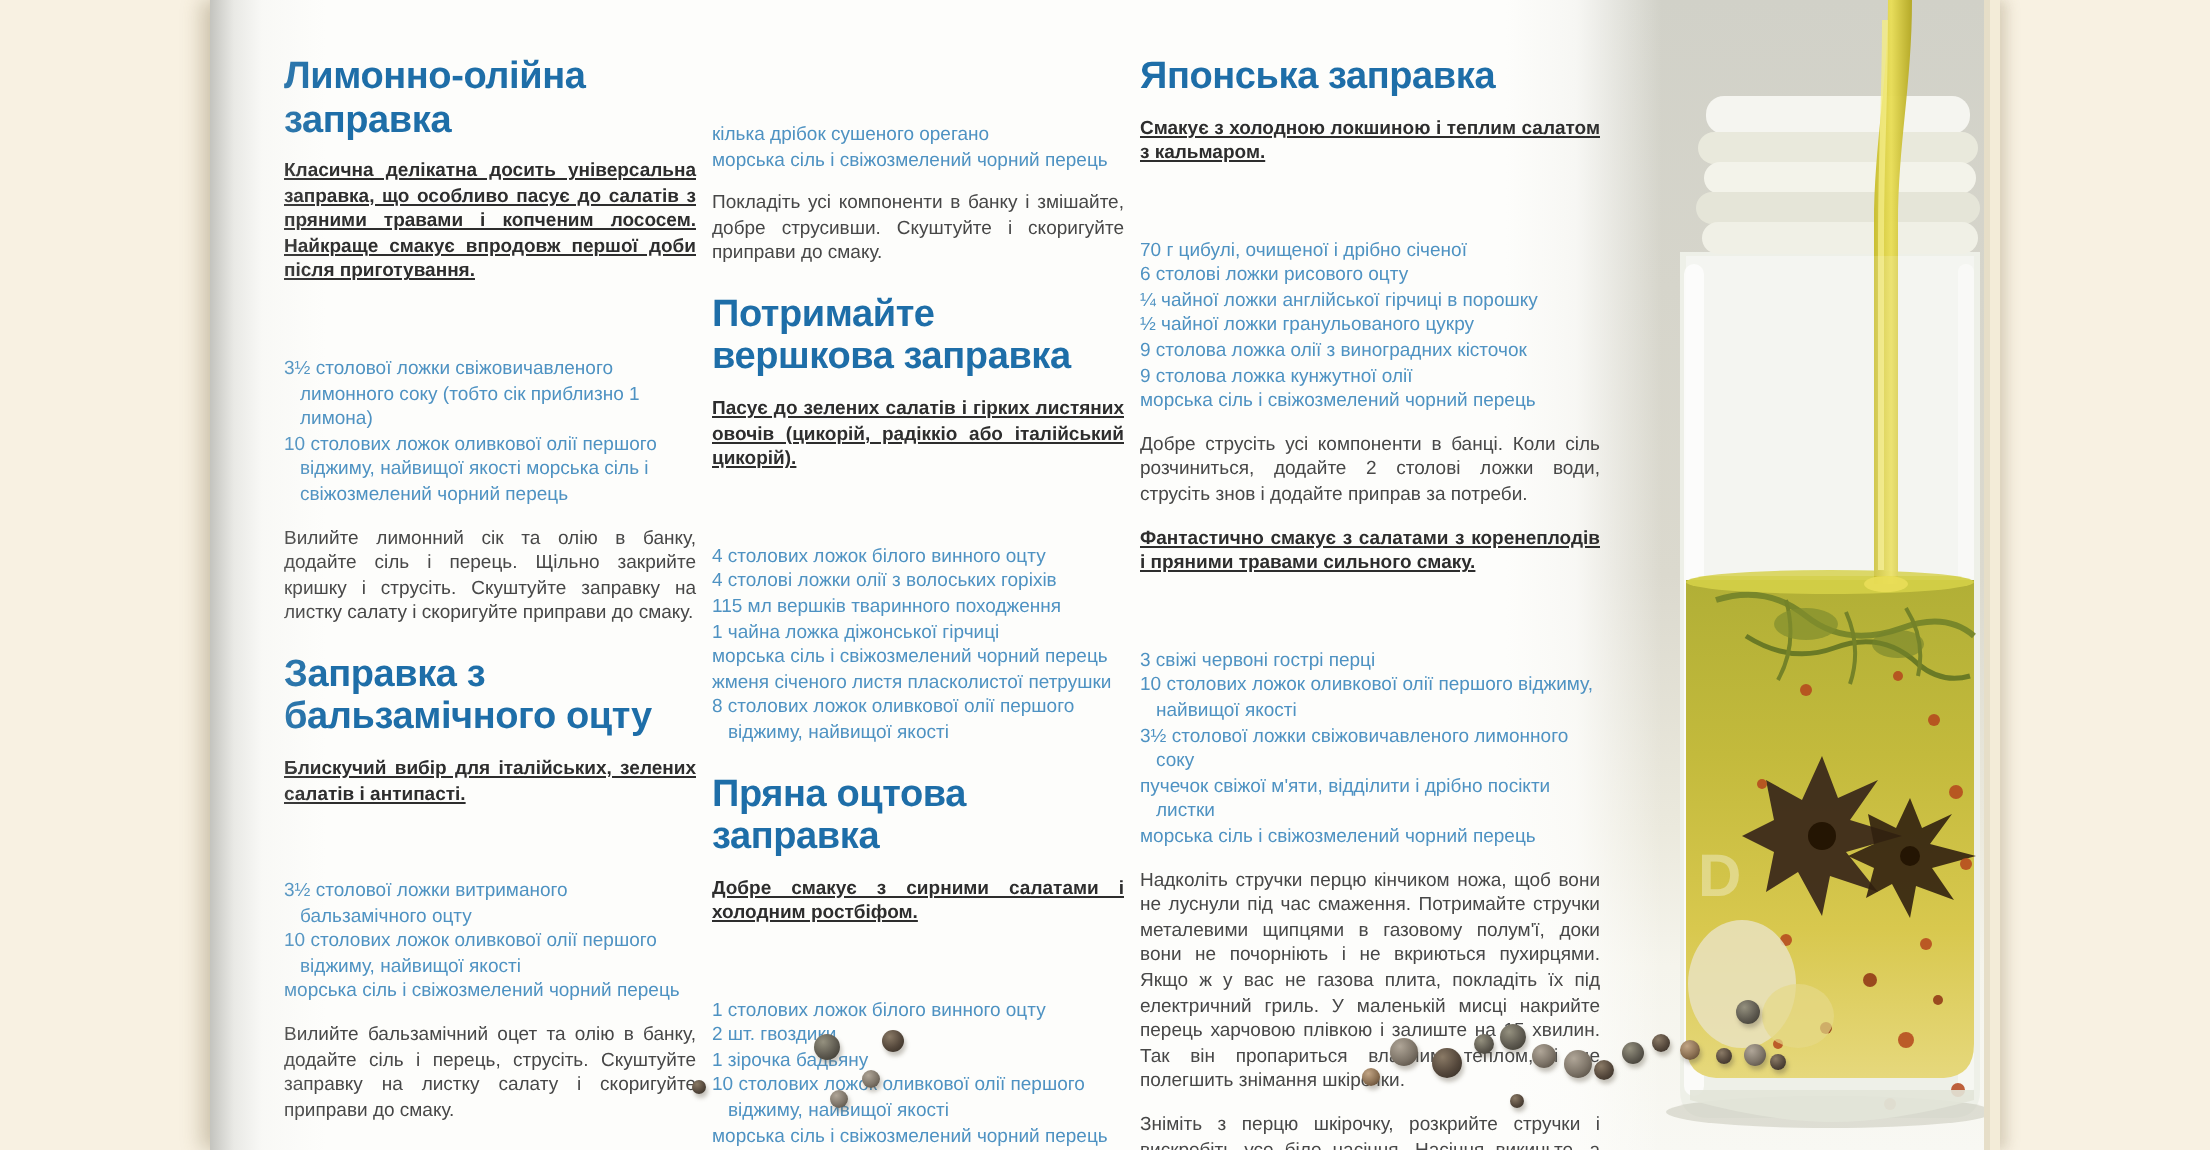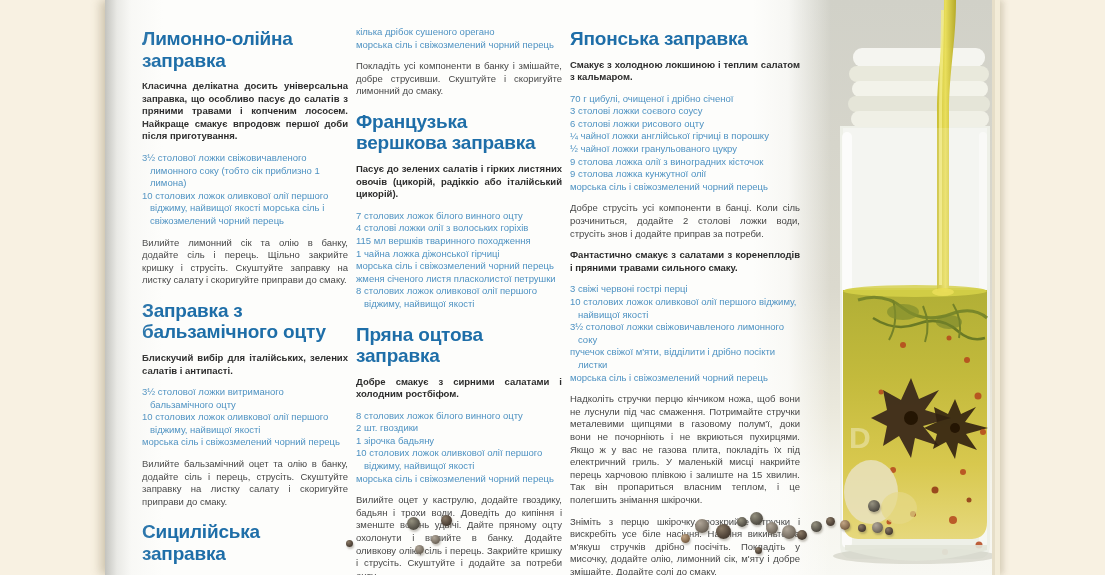--- a/index.html
+++ b/index.html
@@ -23,23 +23,23 @@
   .col-wide { width:230px; }
 
   .heading {
     color:var(--heading-color,#1e6ea8); font-weight:bold;
     font-size:19px; line-height:21.5px; letter-spacing:-.2px;
     margin:13px 0 9px;
   }
   .col .heading:first-child { margin-top:2px; }
   .intro {
     color:var(--intro-color,#2d2d2d); font-weight:bold;
-    font-size:9.5px; line-height:12.6px; margin-bottom:9px; text-align:justify;
-  }
-  .ingredients { margin-bottom:9px; }
+    font-size:9.5px; line-height:12.6px; margin-bottom:9px; text-align:justify;text-decoration:underline;
+  }
+  .ingredients { margin-bottom:9px;margin-top:36px; }
   .ing {
     color:var(--ingredient-color,#4e92c2);
     font-size:9.5px; line-height:12.6px;
     padding-left:8px; text-indent:-8px;
   }
   .step {
     color:var(--body-color,#474747);
     font-size:9.5px; line-height:12.6px; margin-bottom:9px; text-align:justify;
   }
 
@@ -72,49 +72,48 @@
           </div>
           <div class="step">Вилийте бальзамічний оцет та олію в банку, додайте сіль і перець, струсіть. Скуштуйте заправку на листку салату і скоригуйте приправи до смаку.</div>
           <div class="heading">Сицилійська заправка</div>
           <div class="intro">Чудово смакує з теплим тунцем гриль і з молюсками. І не лінуйтеся – добре вичавіть апельсини!</div>
         </div>
         <div class="col">
           <div class="ingredients">
             <div class="ing">кілька дрібок сушеного орегано</div>
             <div class="ing">морська сіль і свіжозмелений чорний перець</div>
           </div>
-          <div class="step">Покладіть усі компоненти в банку і змішайте, добре струсивши. Скуштуйте і скоригуйте лимонний до смаку.</div>
-          <div class="heading">Французька вершкова заправка</div>
+          <div class="step">Покладіть усі компоненти в банку і змішайте, добре струсивши. Скуштуйте і скоригуйте приправи до смаку.</div>
+          <div class="heading">Потримайте вершкова заправка</div>
           <div class="intro">Пасує до зелених салатів і гірких листяних овочів (цикорій, радіккіо або італійський цикорій).</div>
           <div class="ingredients">
-            <div class="ing">7 столових ложок білого винного оцту</div>
+            <div class="ing">4 столових ложок білого винного оцту</div>
             <div class="ing">4 столові ложки олії з волоських горіхів</div>
             <div class="ing">115 мл вершків тваринного походження</div>
             <div class="ing">1 чайна ложка діжонської гірчиці</div>
             <div class="ing">морська сіль і свіжозмелений чорний перець</div>
             <div class="ing">жменя січеного листя пласколистої петрушки</div>
             <div class="ing">8 столових ложок оливкової олії першого віджиму, найвищої якості</div>
           </div>
           <div class="heading">Пряна оцтова заправка</div>
           <div class="intro">Добре смакує з сирними салатами і холодним ростбіфом.</div>
           <div class="ingredients">
-            <div class="ing">8 столових ложок білого винного оцту</div>
+            <div class="ing">1 столових ложок білого винного оцту</div>
             <div class="ing">2 шт. гвоздики</div>
             <div class="ing">1 зірочка бадьяну</div>
             <div class="ing">10 столових ложок оливкової олії першого віджиму, найвищої якості</div>
             <div class="ing">морська сіль і свіжозмелений чорний перець</div>
           </div>
           <div class="step">Вилийте оцет у каструлю, додайте гвоздику, бадьян і трохи води. Доведіть до кипіння і зменште вогонь удвічі. Дайте пряному оцту охолонути і вилийте в банку. Додайте оливкову олію, сіль і перець. Закрийте кришку і струсіть. Скуштуйте і додайте за потреби оцту.</div>
         </div>
         <div class="col col-wide">
           <div class="heading">Японська заправка</div>
           <div class="intro">Смакує з холодною локшиною і теплим салатом з кальмаром.</div>
           <div class="ingredients">
             <div class="ing">70 г цибулі, очищеної і дрібно січеної</div>
-            <div class="ing">3 столові ложки соєвого соусу</div>
             <div class="ing">6 столові ложки рисового оцту</div>
             <div class="ing">¼ чайної ложки англійської гірчиці в порошку</div>
             <div class="ing">½ чайної ложки гранульованого цукру</div>
             <div class="ing">9 столова ложка олії з виноградних кісточок</div>
             <div class="ing">9 столова ложка кунжутної олії</div>
             <div class="ing">морська сіль і свіжозмелений чорний перець</div>
           </div>
           <div class="step">Добре струсіть усі компоненти в банці. Коли сіль розчиниться, додайте 2 столові ложки води, струсіть знов і додайте приправ за потреби.</div>
           <div class="intro">Фантастично смакує з салатами з коренеплодів і пряними травами сильного смаку.</div>
           <div class="ingredients">

